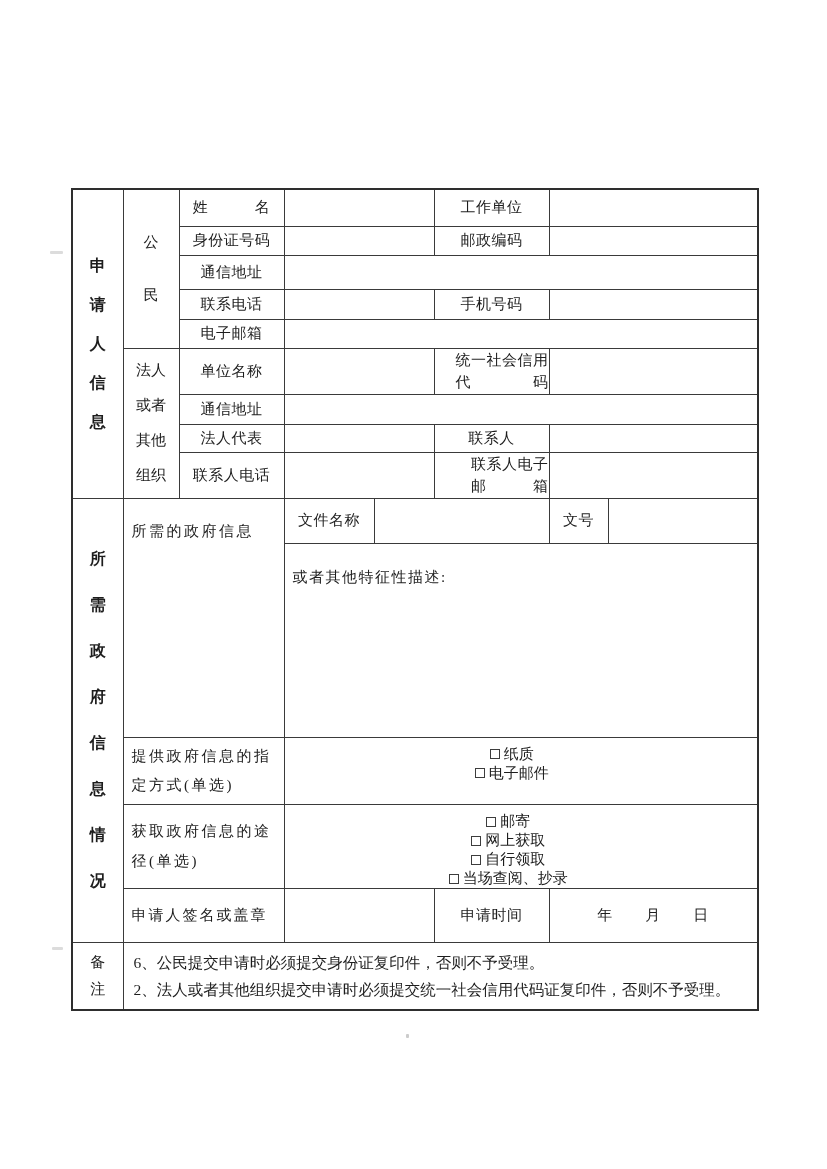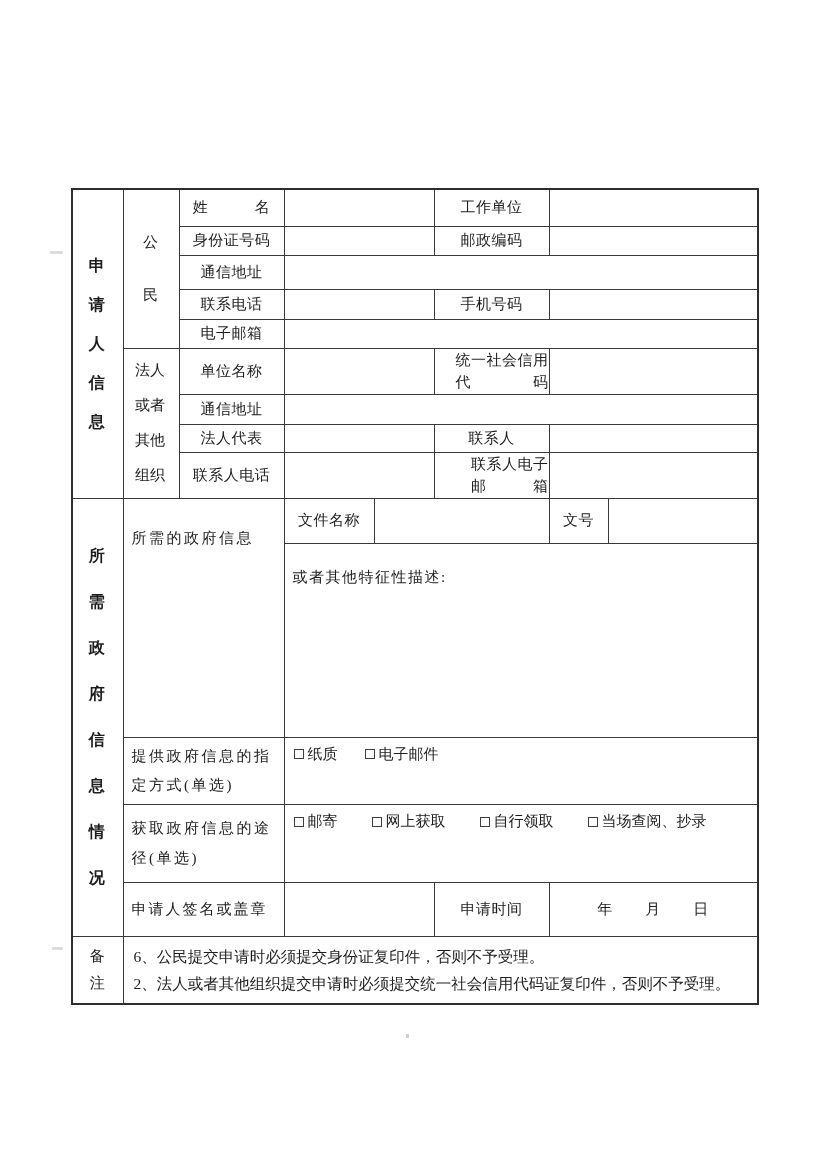--- a/index.html
+++ b/index.html
@@ -32,45 +32,45 @@
     border: 2.2px solid #2e2e2e;
     font-size: 15px;
   }
   td {
     border: 1.4px solid #3a3a3a;
     vertical-align: middle;
     overflow: hidden;
   }
 
   
-  .vstack { margin: 0 auto; word-break: break-all; text-align: left; }
+  .vstack { margin: 0 auto; word-break: break-all; text-align: center; }
   .sec-label .vstack { width: 18px; font-size: 16px; font-weight: bold; line-height: 39px; font-family: "Liberation Sans", sans-serif; }
   .sec-label2 .vstack { width: 18px; font-size: 16px; font-weight: bold; line-height: 46px; font-family: "Liberation Sans", sans-serif; }
   .grp-citizen .vstack { width: 16px; font-size: 15px; line-height: 53px; }
   .grp-org .vstack { width: 32px; font-size: 15px; line-height: 35px; }
   .remark-label .vstack { width: 16px; font-size: 15px; line-height: 27px; }
 
   .lbl { text-align: center; letter-spacing: 0.5px; }
   .pre { white-space: pre-line; line-height: 1.5; text-align: right; }
   .lbl-left {
     text-align: left;
     vertical-align: middle;
     padding: 4px 8px;
     letter-spacing: 2.5px;
     line-height: 1.95;
   }
-  .lbl-top { vertical-align: top; padding-top: 25px; margin-left: 43px; }
+  .lbl-top { vertical-align: top; padding-top: 18px; margin-left: 43px; }
 
   .val { background: #fff; }
 
   .desc-cell { vertical-align: top; padding: 24px 8px; }
   .desc-label { letter-spacing: 1.5px; }
 
   .opts-cell { vertical-align: top; padding: 7px 0 0 9px; }
-  .opts { display: flex; align-items: center; }
+  .opts { display: flex; align-items: center; flex-direction: column; }
   .opts.gap-sm > .opt { margin-right: 27px; }
   .opts.gap-lg > .opt { margin-right: 34px; }
   .opt { display: inline-flex; align-items: center; }
   .cb {
     display: inline-block;
     width: 10px; height: 10px;
     border: 1.4px solid #3d3d3d;
     margin-right: 4px;
     background: #fff;
   }

